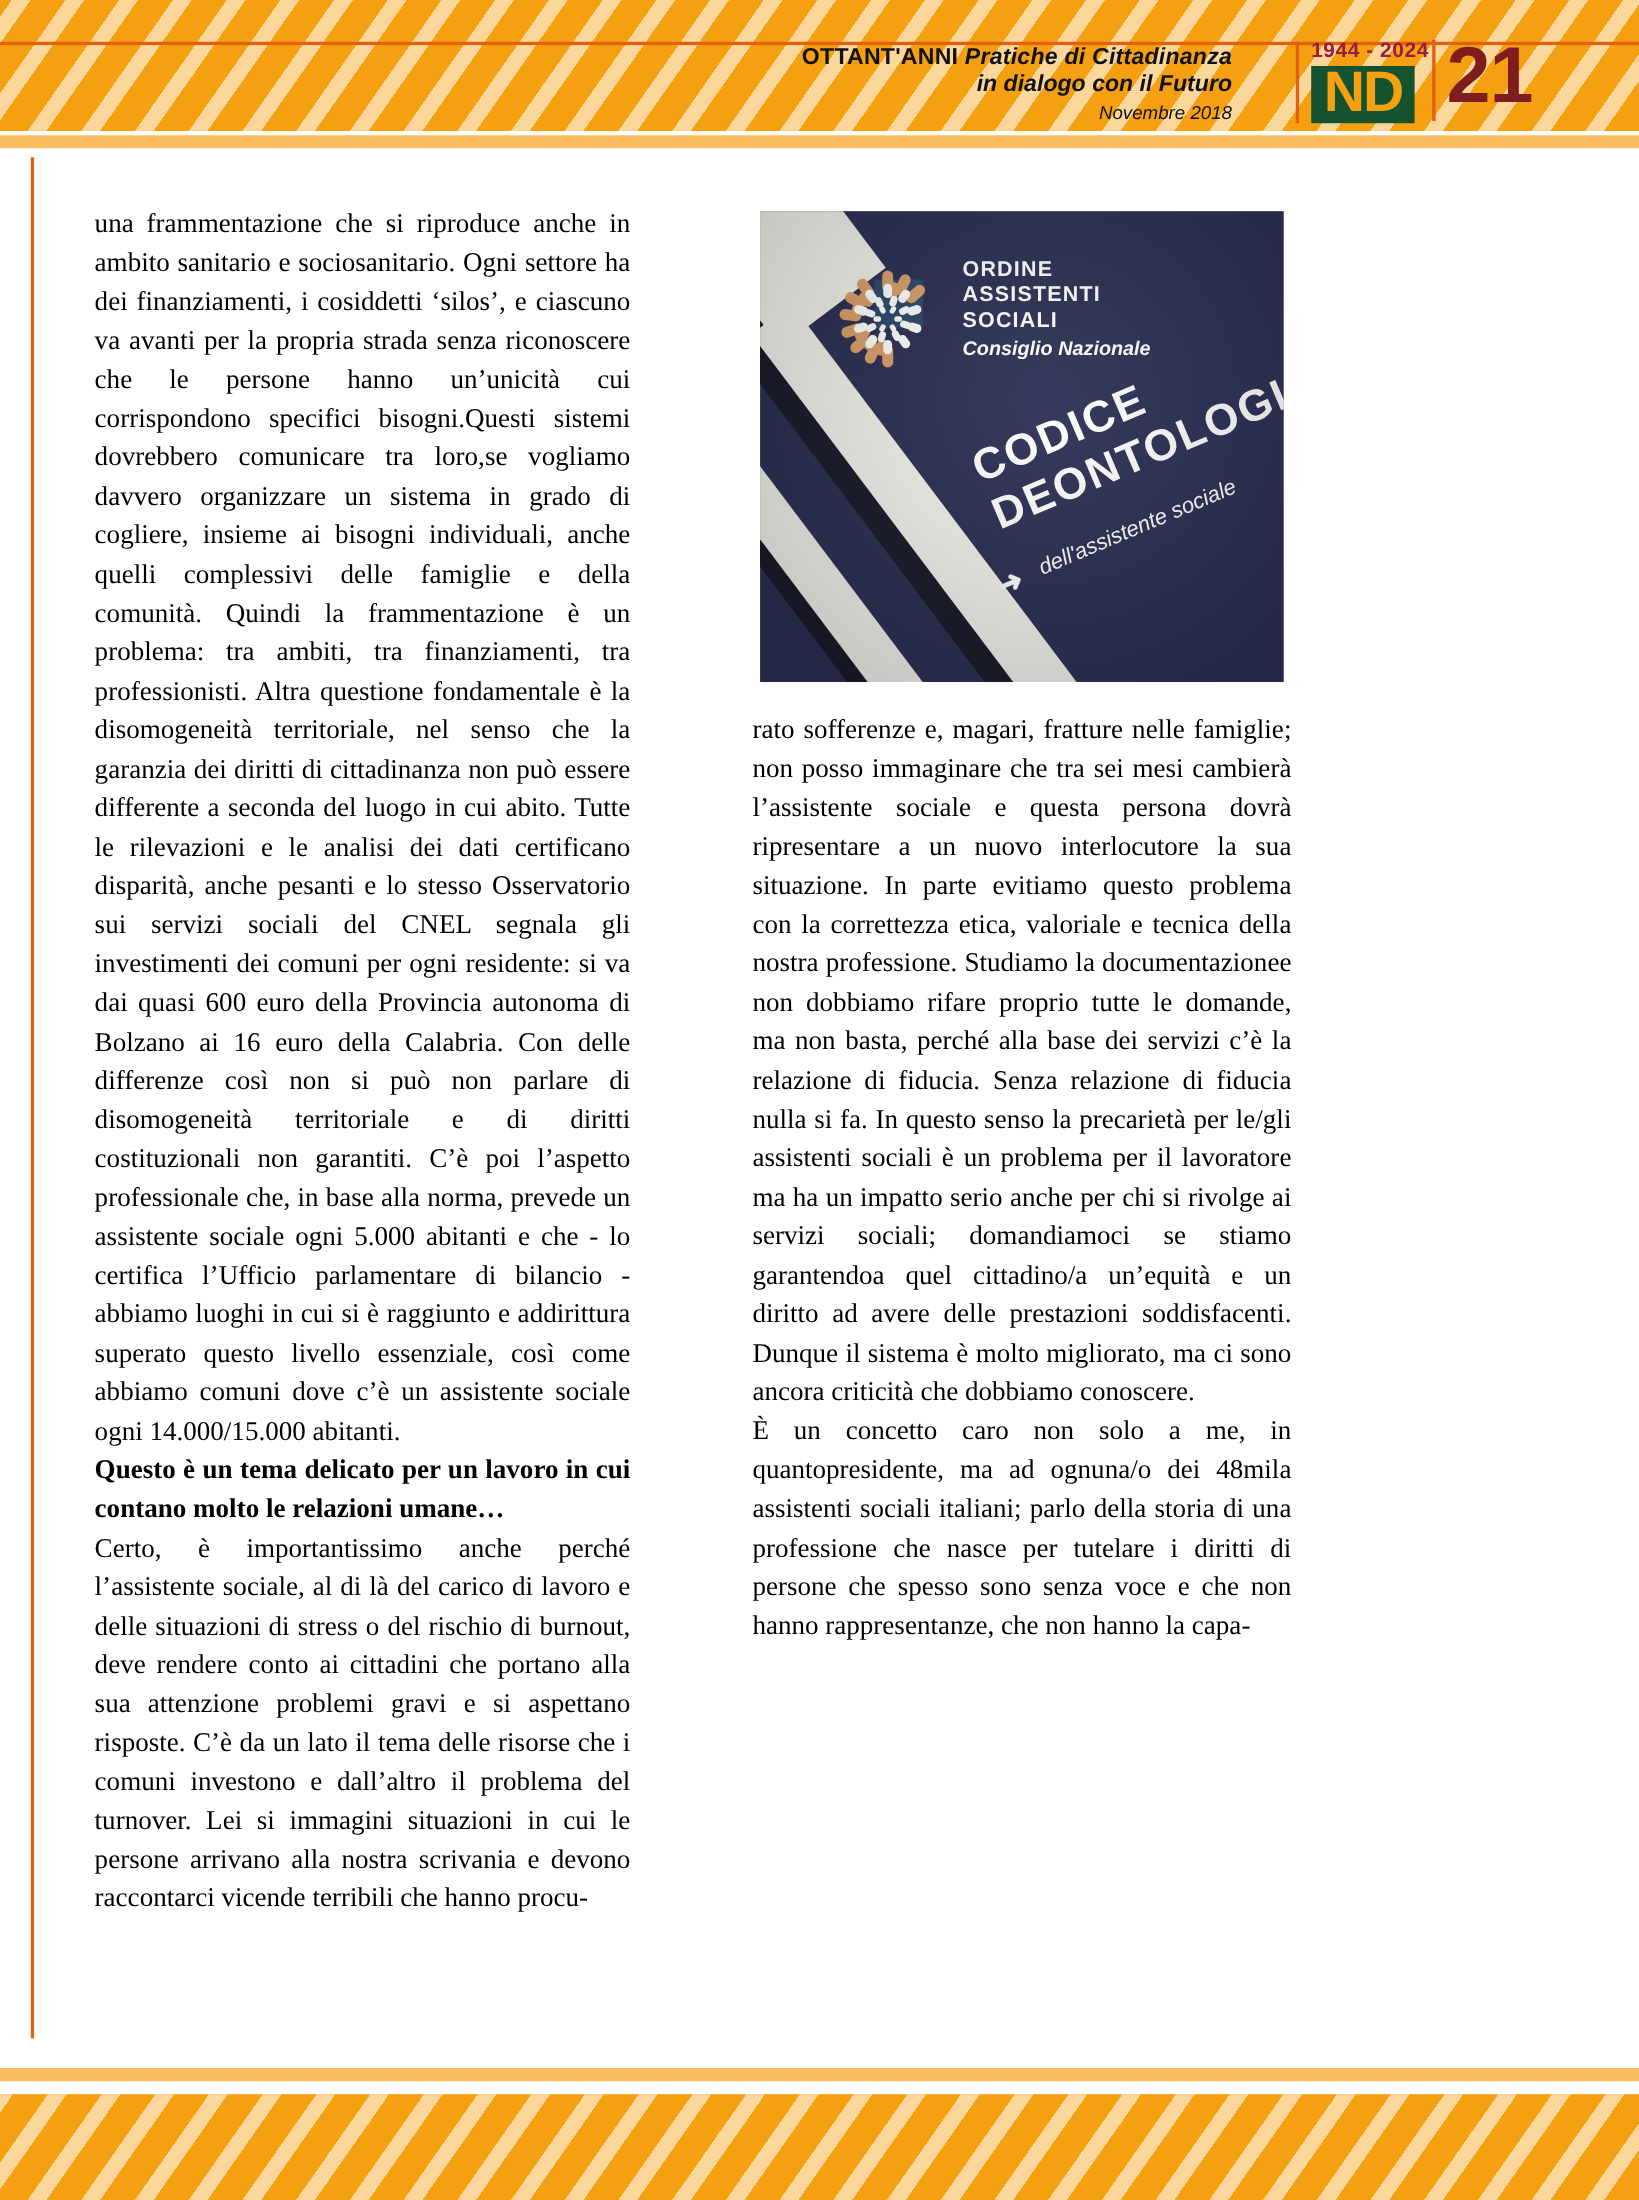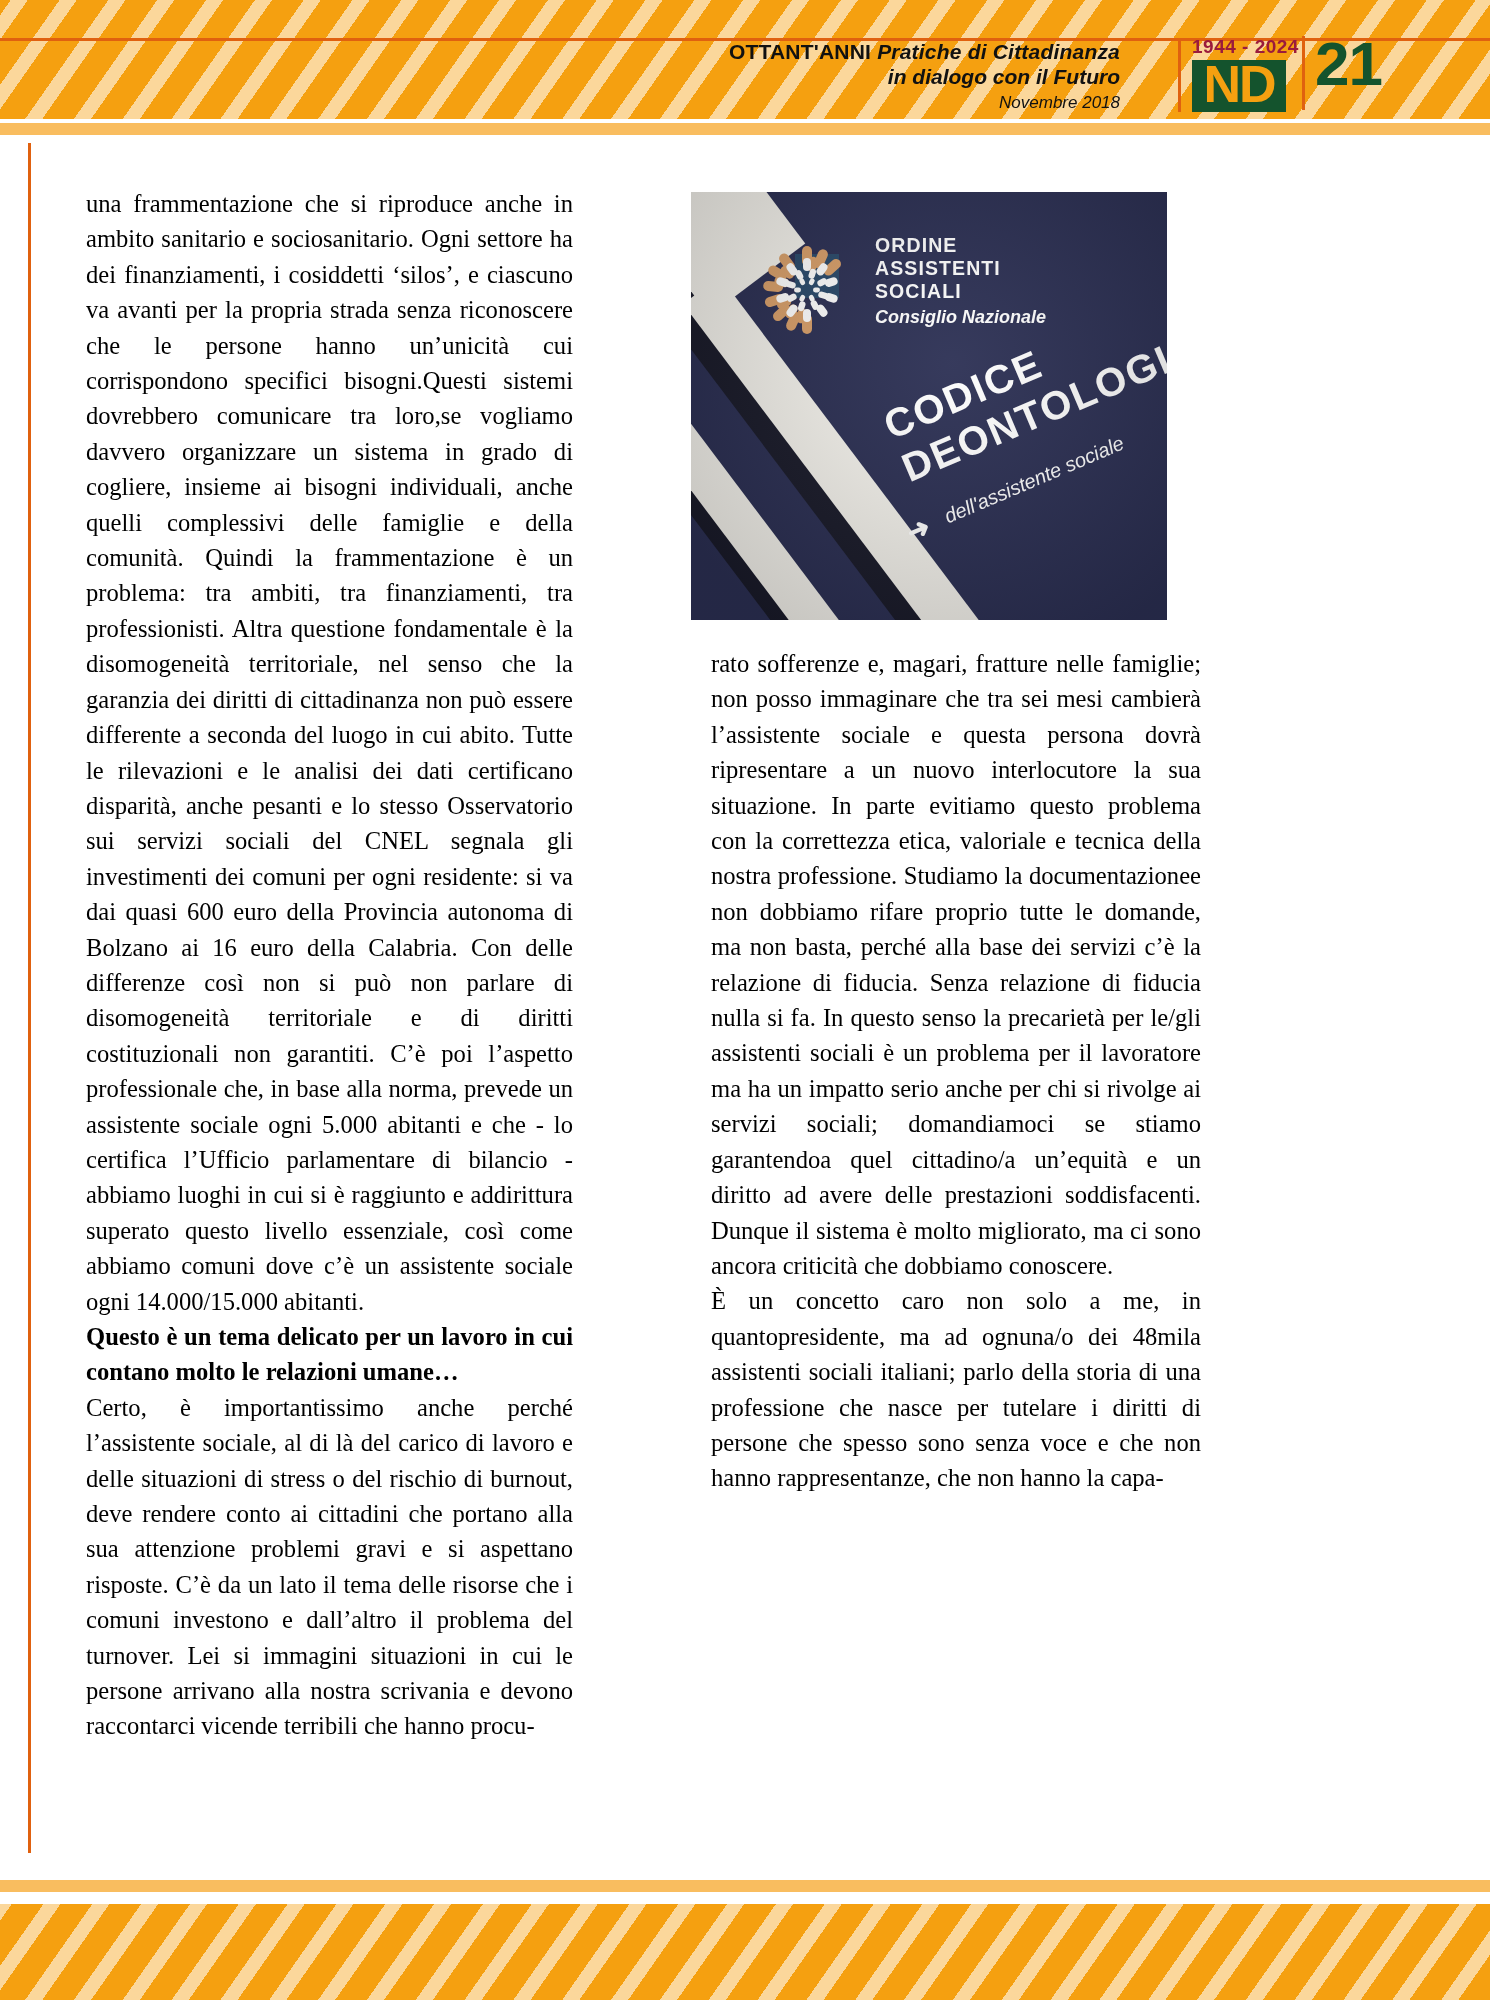--- a/index.html
+++ b/index.html
@@ -81,21 +81,21 @@
   }
   #ndlock .ndtext{
     position:absolute;left:0;top:-4px;width:94px;height:52px;
     font-family:"Liberation Sans", sans-serif;
     font-size:52px;font-weight:bold;color:#f5a010;
     text-align:center;line-height:56px;letter-spacing:-2px;
   }
   #pagenum{
     position:absolute;left:1315px;top:28px;
     font-family:"Liberation Sans", sans-serif;
-    font-size:62px;font-weight:bold;color:#14532d;
+    font-size:72px;font-weight:bold;color:#7f1d1d;
     letter-spacing:-1px;
   }
   #pagenumsep{
     position:absolute;left:1302px;top:36px;width:3px;height:74px;background:#e0610f;
   }
 
   
   #leftrule{
     position:absolute;left:28px;top:143px;width:3px;height:1710px;background:#e0610f;
   }
@@ -111,21 +111,21 @@
 
   
   #article{
     position:absolute;left:86px;top:186px;width:1320px;height:1660px;
   }
 
   .colL{
     position:absolute;left:0;top:0;width:487px;
   }
   .colR{
-    position:absolute;left:598px;top:460px;width:490px;margin-left:27px;
+    position:absolute;left:598px;top:460px;width:490px;
   }
 
   p{
     margin:0;
     font-family:"Liberation Serif", serif;
     font-size:24.6px;
     line-height:35.4px;
     text-align:justify;
     text-justify:inter-word;
     color:#000000;

